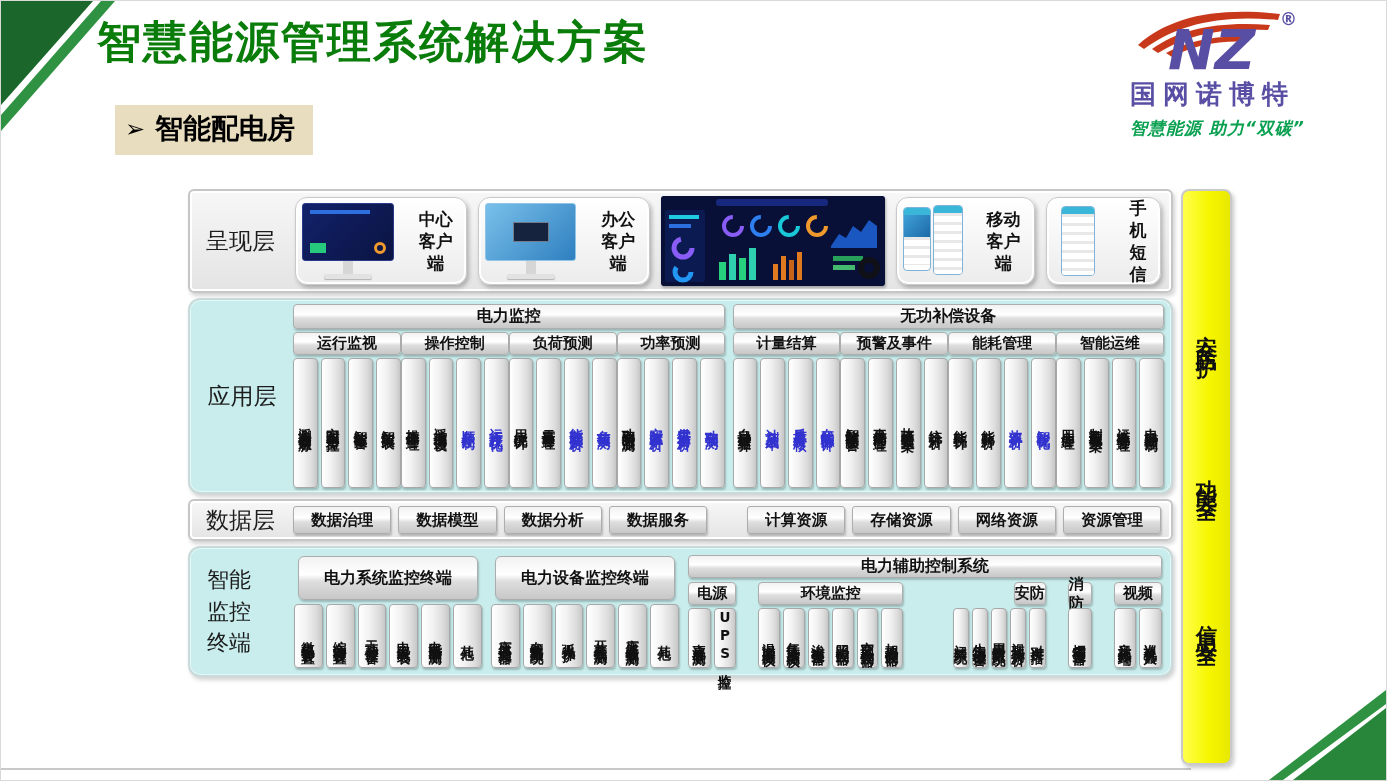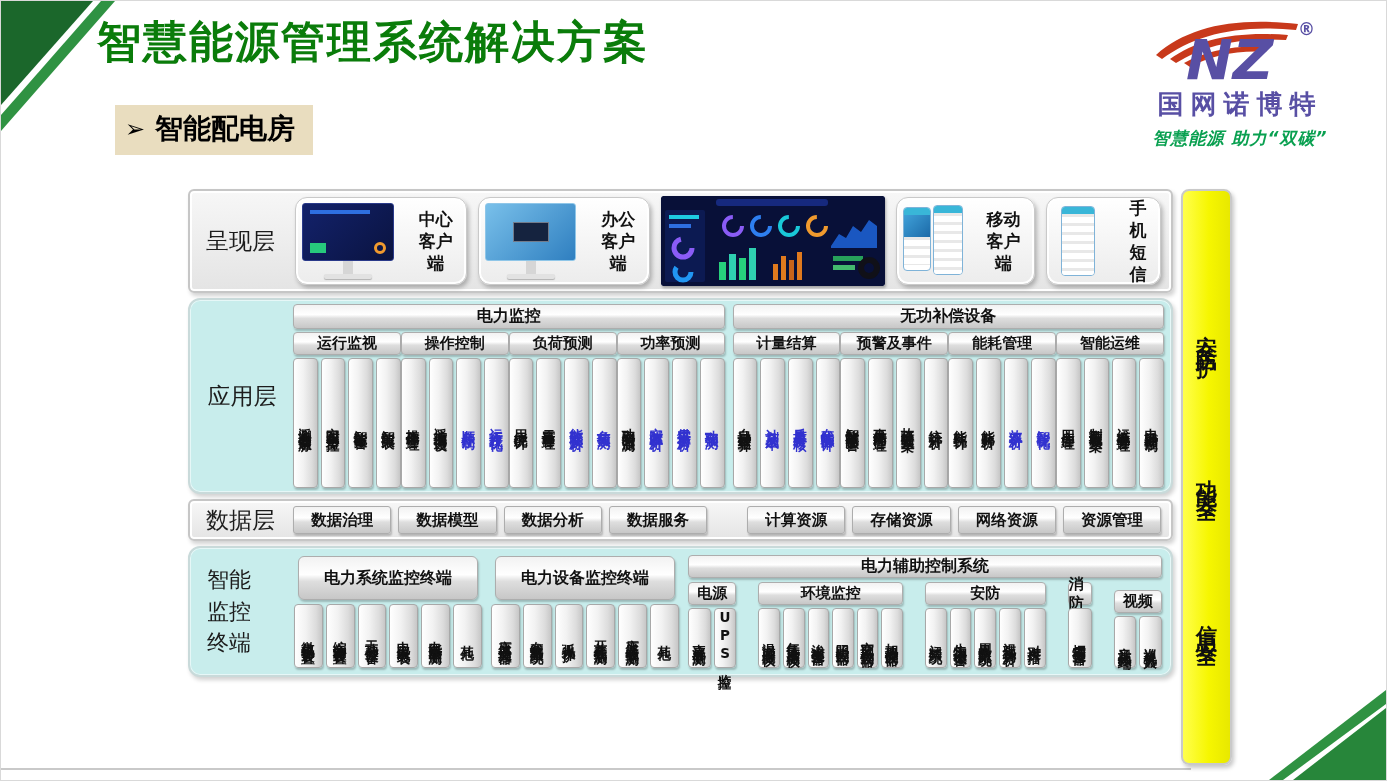--- a/index.html
+++ b/index.html
@@ -16,21 +16,21 @@
     font-family:"DejaVu Serif","Liberation Serif",serif;
   }
   .section-tag{
     position:absolute; left:114px; top:104px;
     background:#e9ddbf; padding:5px 18px 7px 10px;
     display:flex; align-items:center; gap:10px;
     font-size:28px; font-weight:bold; color:#000;
   }
   .section-tag .arrow{ font-size:24px; }
   
-  .logo{ position:absolute; right:36px; top:14px; width:220px; text-align:center; }
+  .logo{ position:absolute; right:36px; top:4px; width:220px; }
   .logo .company{ font-size:26px; font-weight:bold; color:#584fa4; letter-spacing:7px; margin-top:-6px;}
   .logo .slogan{ font-size:17px; font-weight:bold; font-style:italic; color:#09a050; margin-top:5px; letter-spacing:1px;}
   
   .corner-tl{ position:absolute; left:0; top:0; }
   .corner-br{ position:absolute; right:0; bottom:0; }
   .bottom-line{ position:absolute; left:0; bottom:10px; width:1190px; height:2px; background:#c9c9c9; }
   
   .stack{ position:absolute; left:187px; top:188px; width:985px; display:flex; flex-direction:column; gap:5px; }
   .row-outer{
     background:linear-gradient(180deg,#f7f7f7,#e4e4e4);
@@ -394,37 +394,37 @@
           <div class="subhdr bevel-h">环境监控</div>
           <div class="cols">
             <div class="vcol">温湿度监测仪</div>
             <div class="vcol">气体浓度监测仪</div>
             <div class="vcol">渗水报警器</div>
             <div class="vcol">照明控制器</div>
             <div class="vcol">空调风机控制器</div>
             <div class="vcol">加热器控制器</div>
           </div>
         </div>
-        <div class="subgroup" style="flex:5;">
+        <div class="subgroup" style="flex:5;align-items:flex-end;">
           <div class="subhdr bevel-h">安防</div>
           <div class="cols">
             <div class="vcol">门禁系统</div>
             <div class="vcol">生物入侵报警</div>
             <div class="vcol">周界防范系统</div>
             <div class="vcol">视频行为分析</div>
             <div class="vcol">对讲广播</div>
           </div>
         </div>
         <div class="subgroup" style="flex:1;">
           <div class="subhdr bevel-h">消防</div>
           <div class="cols">
             <div class="vcol">烟雾报警器</div>
           </div>
         </div>
-        <div class="subgroup" style="flex:2;margin-top:8px;">
+        <div class="subgroup" style="flex:2;">
           <div class="subhdr bevel-h">视频</div>
           <div class="cols">
             <div class="vcol">音视频终端</div>
             <div class="vcol">巡视机器人</div>
           </div>
         </div>
       </div>
     </div>
 
   </div>

